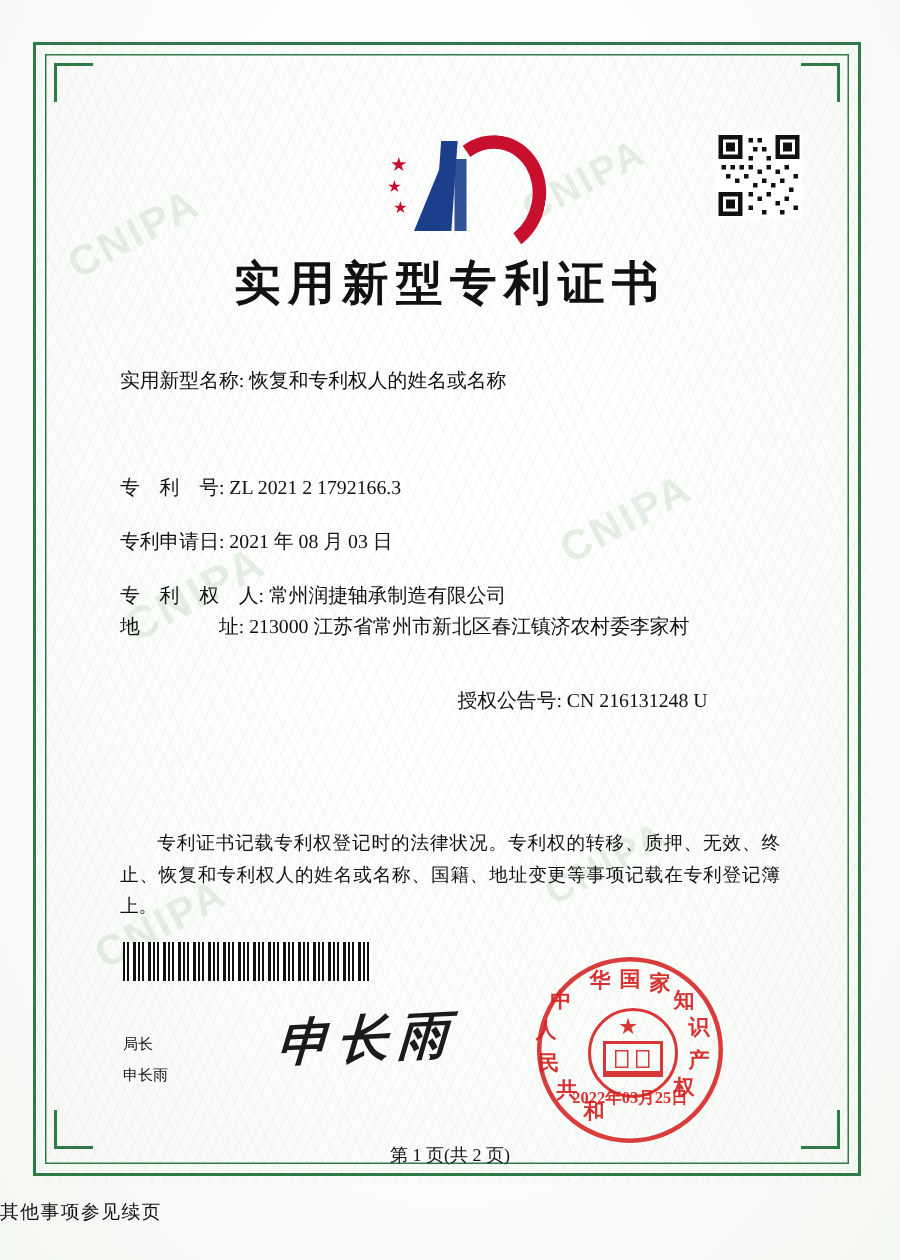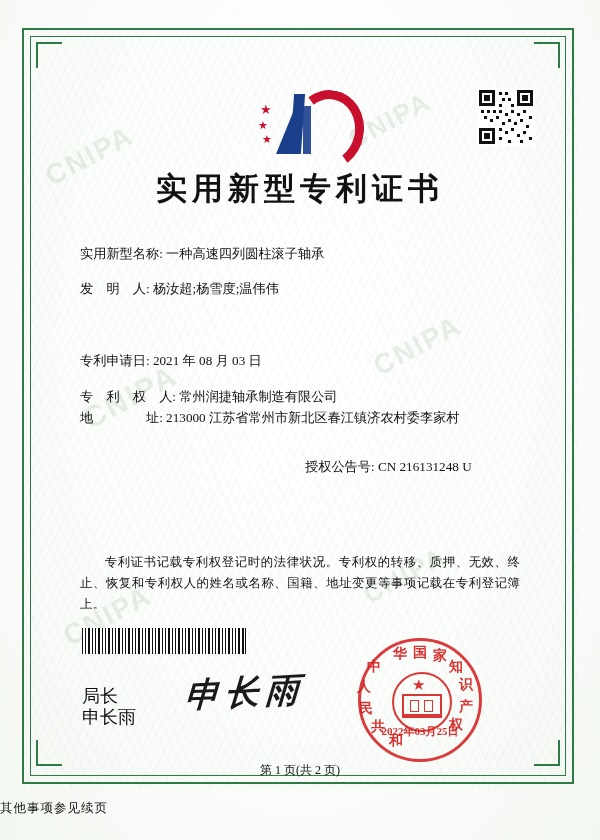--- a/index.html
+++ b/index.html
@@ -196,21 +196,21 @@
         #111 3px, #111 4px,
         #fff 4px, #fff 6.5px,
         #111 6.5px, #111 8.5px,
         #fff 8.5px, #fff 10px);
   }
 
   
   .sig-label {
     position: absolute;
     left: 82px; top: 686px;
-    font-size: 18px;
+    font-size: 10px;
     color: #111;
     line-height: 21px;
   }
   .sig-hand {
     position: absolute;
     left: 185px; top: 670px;
     font-size: 34px;
     font-family: "Liberation Serif", serif;
     font-style: italic;
     font-weight: bold;
@@ -381,28 +381,28 @@
     <div class="m" style="left:52px;top:49px;width:3px;height:3px;"></div>
     <div class="m" style="left:22px;top:49px;width:3px;height:3px;"></div>
     <div class="m" style="left:31px;top:52px;width:3px;height:3px;"></div>
     <div class="m" style="left:43px;top:52px;width:3px;height:3px;"></div>
   </div>
 
   <div class="title">实用新型专利证书</div>
 
   <div class="field f-name">
     <span class="lbl">实用新型名称:</span>
-    <span class="val">一种高速四列圆柱滚子轴承</span>
-  </div>
-
-  <div class="field f-inv">
-    <span class="lbl">发　明　人:</span>
-    <span class="val">杨汝超;杨雪度;温伟伟</span>
-  </div>
-
+    <span class="val">恢复和专利权人的姓名或名称</span>
+  </div>
+
+
+  <div class="field f-pat">
+    <span class="lbl">专　利　号:</span>
+    <span class="val">ZL 2021 2 1792166.3</span>
+  </div>
 
   <div class="field f-appd">
     <span class="lbl">专利申请日:</span>
     <span class="val">2021 年 08 月 03 日</span>
   </div>
 
   <div class="field f-owner">
     <span class="lbl">专　利　权　人:</span>
     <span class="val">常州润捷轴承制造有限公司</span>
   </div>

